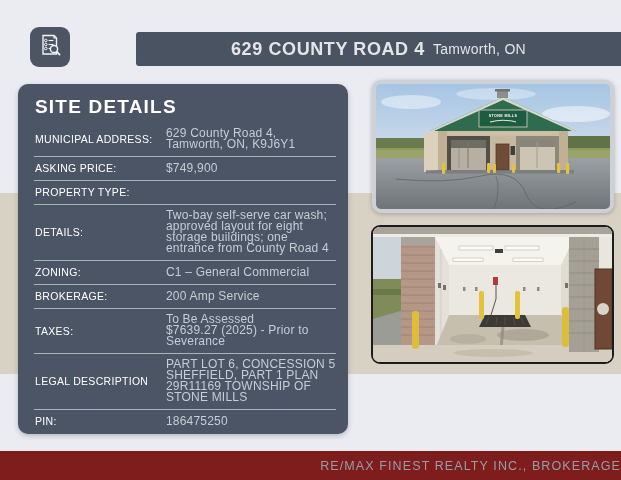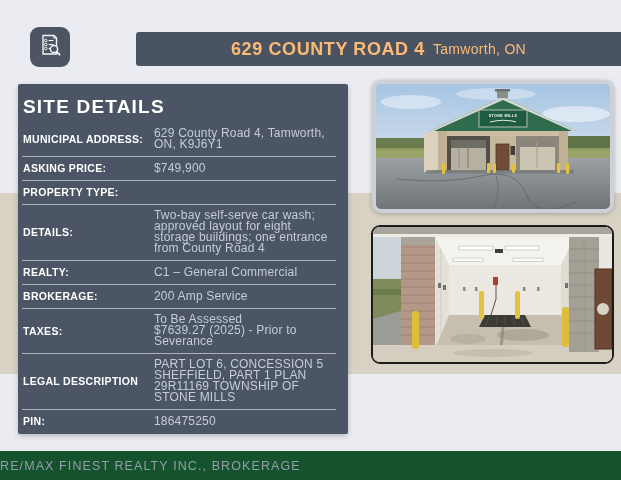--- a/index.html
+++ b/index.html
@@ -18,44 +18,44 @@
   .header-icon{
     position:absolute;left:30px;top:27px;width:40px;height:40px;
     background:#4d5463;border-radius:9px;
     display:flex;align-items:center;justify-content:center;
   }
   .header-bar{
     position:absolute;left:136px;top:32px;width:485px;height:34px;
     background:#4a5362;border-radius:3px 0 0 3px;
     display:flex;align-items:center;justify-content:center;
     box-sizing:border-box;
-    color:#fdba74;
+    color:#e5e5e5;
   }
   .header-bar .addr{font-size:18px;font-weight:600;letter-spacing:.6px;}
   .header-bar .city{font-size:14px;font-weight:500;margin-left:8px;letter-spacing:.3px;}
   
   .panel{
     position:absolute;left:18px;top:84px;width:330px;height:350px;
-    background:#4b5565;border-radius:2px;
-    box-sizing:border-box;padding:10px 12px 8px 4px;
+    background:#4b5565;border-radius:10px;
+    box-sizing:border-box;padding:10px 12px 8px 16px;
     box-shadow:0 2px 5px rgba(40,45,55,.25);
     overflow:hidden;
   }
   .panel-title{
     color:#ffffff;font-size:19px;font-weight:bold;letter-spacing:1.2px;
     margin:2px 0 5px 1px;
   }
   .details-rows{display:flex;flex-direction:column;}
   .row{
     display:flex;align-items:center;padding:5px 0 6px 0;
   }
   .row:not(:last-child){border-bottom:1px solid rgba(255,255,255,.55);}
   .row-label{
     width:132px;flex:0 0 132px;
-    color:#ffffff;font-size:10.5px;font-weight:bold;letter-spacing:.3px;
+    color:#ffffff;font-size:10.5px;font-weight:normal;letter-spacing:.3px;
     line-height:12px;padding-left:1px;box-sizing:border-box;
   }
   .row-value{
     flex:1;color:#c6cdd7;font-size:12px;line-height:11px;
     letter-spacing:.2px;white-space:pre-line;
   }
   
   .photo{position:absolute;overflow:hidden;display:block;}
   .photo-exterior{
     left:372px;top:80px;width:242px;height:133px;
@@ -65,22 +65,22 @@
   }
   .photo-interior{
     left:371px;top:225px;width:243px;height:139px;
     border:2px solid #1c1c1c;border-radius:9px;
     box-sizing:border-box;background:#e8e6df;
   }
   .photo svg{display:block;width:100%;height:100%;}
   
   .footer{
     position:absolute;left:0;top:451px;width:621px;height:29px;
-    background:#14532d;
-    display:flex;align-items:center;justify-content:flex-start;
+    background:#7f1d1d;
+    display:flex;align-items:center;justify-content:flex-end;
   }
   .footer-text{
     color:#959ea9;font-size:12.5px;letter-spacing:1.1px;font-weight:500;
   }
 </style>
 </head>
 <body>
 
 <div class="beige-band"></div>
 
@@ -118,21 +118,21 @@
       <div class="row-value">$749,900</div>
     </div>
     <div class="row">
       <div class="row-label">PROPERTY TYPE:</div>
     </div>
     <div class="row">
       <div class="row-label">DETAILS:</div>
       <div class="row-value">Two-bay self-serve car wash; approved layout for eight storage buildings; one entrance from County Road 4</div>
     </div>
     <div class="row">
-      <div class="row-label">REALTY:</div>
+      <div class="row-label">ZONING:</div>
       <div class="row-value">C1 – General Commercial</div>
     </div>
     <div class="row">
       <div class="row-label">BROKERAGE:</div>
       <div class="row-value">200 Amp Service</div>
     </div>
     <div class="row">
       <div class="row-label">TAXES:</div>
       <div class="row-value">To Be Assessed
 $7639.27  (2025) - Prior to Severance</div>

